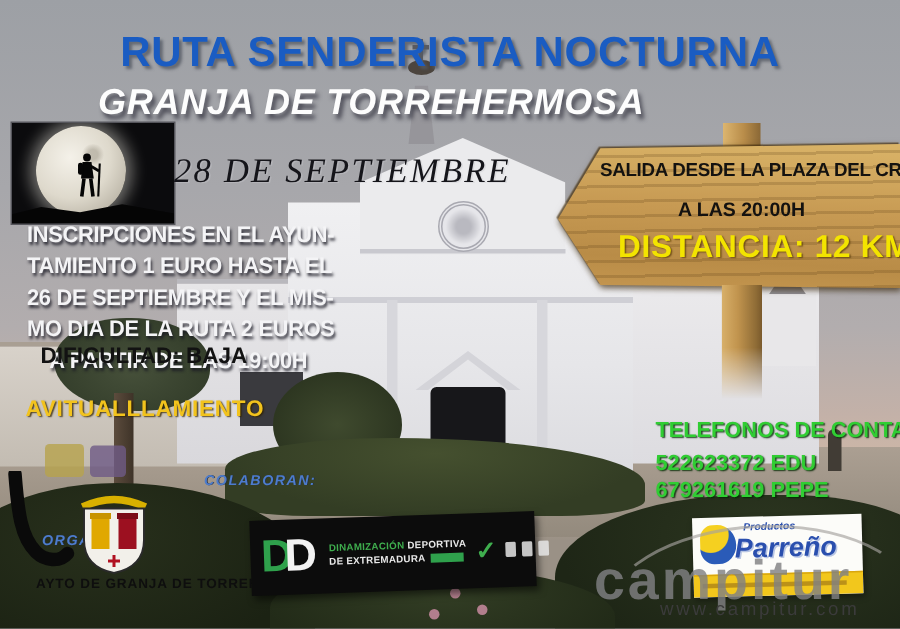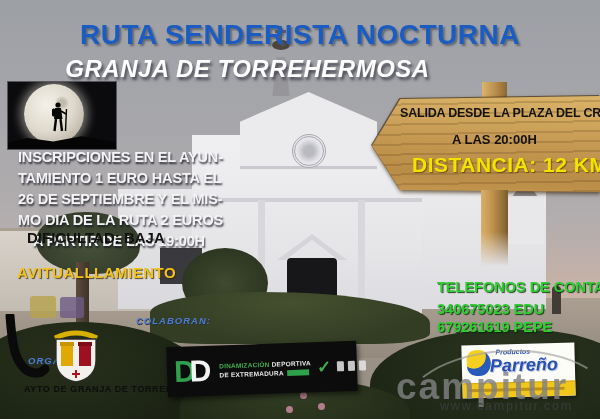--- a/index.html
+++ b/index.html
@@ -182,37 +182,38 @@
   <div class="abs signwrap">
     <div class="signboard"></div>
   </div>
   <div class="abs post-bottom"></div>
   <div class="abs sign-line1">SALIDA DESDE LA PLAZA DEL CRISTO</div>
   <div class="abs sign-line2">A LAS 20:00H</div>
   <div class="abs sign-line3">DISTANCIA: 12 KM</div>
 
   <div class="abs title">RUTA SENDERISTA NOCTURNA</div>
   <div class="abs subtitle">GRANJA DE TORREHERMOSA</div>
+  <div class="abs date-text">28 DE SEPTIEMBRE</div>
 
   <div class="abs inscription">
     <div>INSCRIPCIONES  EN EL AYUN-</div>
     <div>TAMIENTO  1 EURO HASTA EL</div>
     <div>26 DE SEPTIEMBRE Y EL MIS-</div>
     <div>MO DIA DE LA RUTA 2 EUROS</div>
     <div>A PARTIR DE LAS 19:00H</div>
   </div>
 
   <div class="abs difficulty">DIFICULTAD: BAJA</div>
   <div class="abs avit">AVITUALLLAMIENTO</div>
 
   <div class="abs organiza">ORGANIZA:</div>
   <div class="abs colaboran">COLABORAN:</div>
 
   <div class="abs contact-header">TELEFONOS DE CONTACTO:</div>
-  <div class="abs phone1">340675023 EDU</div>
+  <div class="abs phone1">522623372 EDU</div>
   <div class="abs phone2">679261619 PEPE</div>
 
   <svg class="abs cane" width="50" height="70" viewBox="0 0 50 70">
     <path d="M10,2 C12,28 14,44 24,54 C30,60 40,61 45,55" fill="none" stroke="#0a0a0a" stroke-width="9" stroke-linecap="round"></path>
   </svg>
 
   <svg class="abs shield" width="48" height="56" viewBox="0 0 48 56">
     <path d="M3,10 Q24,0 45,10" fill="none" stroke="#d8b000" stroke-width="5"></path>
     <path d="M4,11 L44,11 L44,32 Q44,50 24,54 Q4,50 4,32 Z" fill="#f2f0ea" stroke="#2a2a2a" stroke-width="1.3"></path>
     <rect x="9" y="16" width="12" height="22" fill="#e0a800"></rect>

